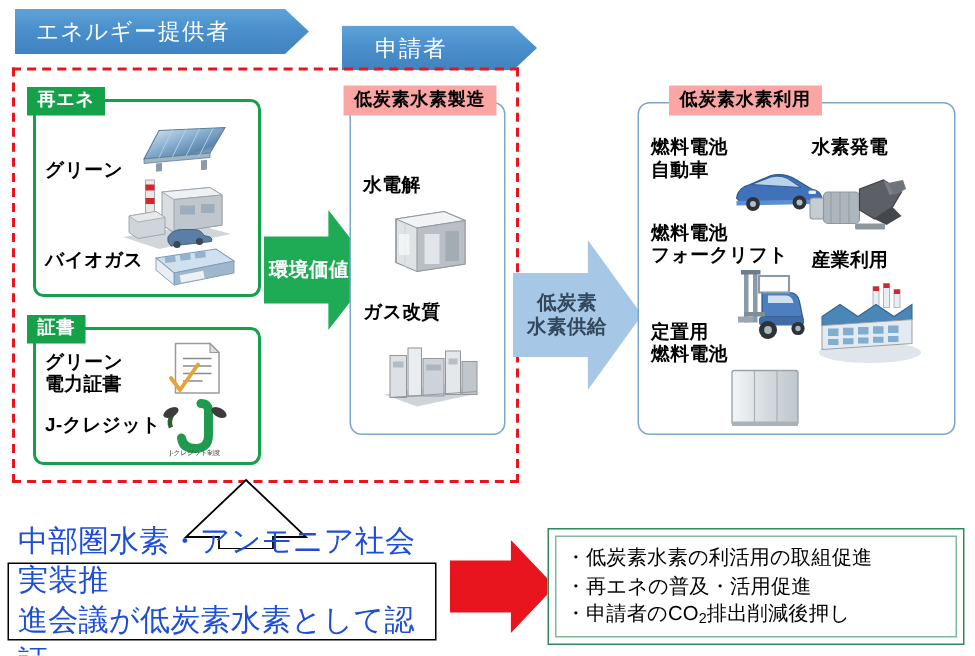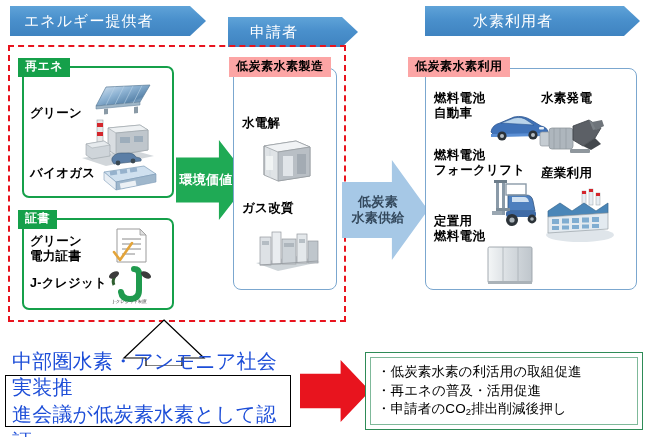--- a/index.html
+++ b/index.html
@@ -186,23 +186,20 @@
 <div id="stage">
 
   <div class="banner arrow" style="left:10px; top:6px; width:196px;">
     <span class="b-label" style="margin-left:14px;">エネルギー提供者</span>
   </div>
 
   <div class="banner arrow" style="left:228px; top:17px; width:130px;">
     <span class="b-label" style="margin-left:22px;">申請者</span>
   </div>
 
-  <div class="banner arrow" style="left:425px; top:6px; width:215px;">
-    <span class="b-label" style="margin-left:48px;">水素利用者</span>
-  </div>
 
   <div class="red-dashed" style="left:8px; top:45px; width:338px; height:277px;"></div>
 
   <div class="green-box" style="left:22px; top:66px; width:152px; height:132px;"></div>
   <div class="green-tab" style="left:18px; top:58px;">再エネ</div>
 
   <div class="pic" style="left:94px; top:83px; width:58px; height:32px;">
     <svg viewBox="0 0 58 32" width="58" height="32">
       <defs>
         <linearGradient id="solg" x1="0" y1="0" x2="1" y2="1">
@@ -331,21 +328,21 @@
       <line x1="10" y1="44" x2="68" y2="40" stroke="#94999e" stroke-width="0.8"></line>
     </svg>
   </div>
 
   <div class="flat-arrow blue" style="left:342px; top:160px; width:86px; height:100px;">
     <span class="arrow-text" style="text-align:center;">低炭素
 水素供給</span>
   </div>
 
   <div class="blue-box" style="left:425px; top:68px; width:212px; height:222px;"></div>
-  <div class="blue-tab" style="left:408px; top:57px;">低炭素水素利用</div>
+  <div class="blue-tab" style="left:446px; top:57px;">低炭素水素利用</div>
 
   <div class="item-label" style="left:434px; top:91px;">燃料電池
 自動車</div>
 
   <div class="pic" style="left:487px; top:110px; width:62px; height:32px;">
     <svg viewBox="0 0 62 32" width="62" height="32">
       <path d="M4,22 q1,-7 9,-9 l14,-6 q9,-2 17,3 l10,6 q6,1 7,6 l0,3 l-53,1 z" fill="#3f72b8" stroke="#2c5690" stroke-width="0.8"></path>
       <path d="M14,13 l13,-5 q8,-2 14,3 l6,4 z" fill="#b8d3ea" stroke="#2c5690" stroke-width="0.6"></path>
       <path d="M4,24 l53,-1 l0,3 l-53,1 z" fill="#5b8fd4"></path>
       <circle cx="15" cy="26" r="4.6" fill="#2b3238"></circle>

